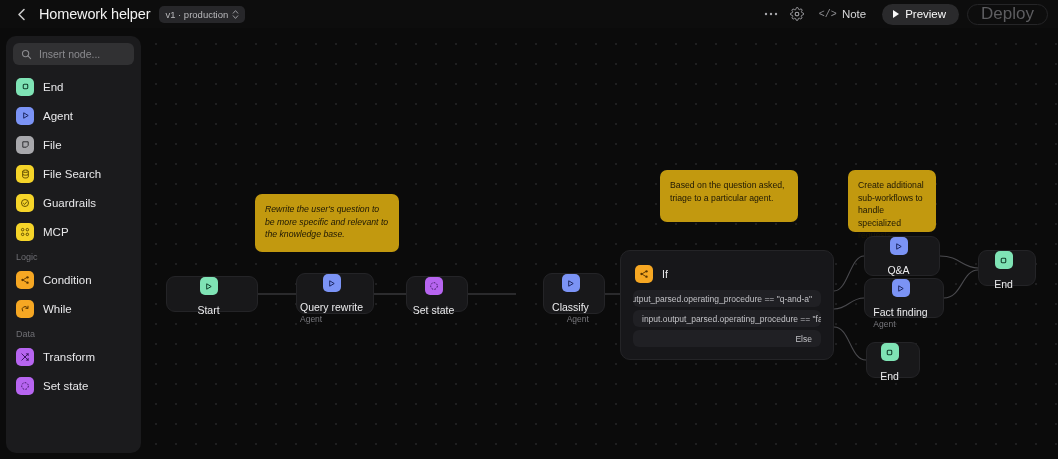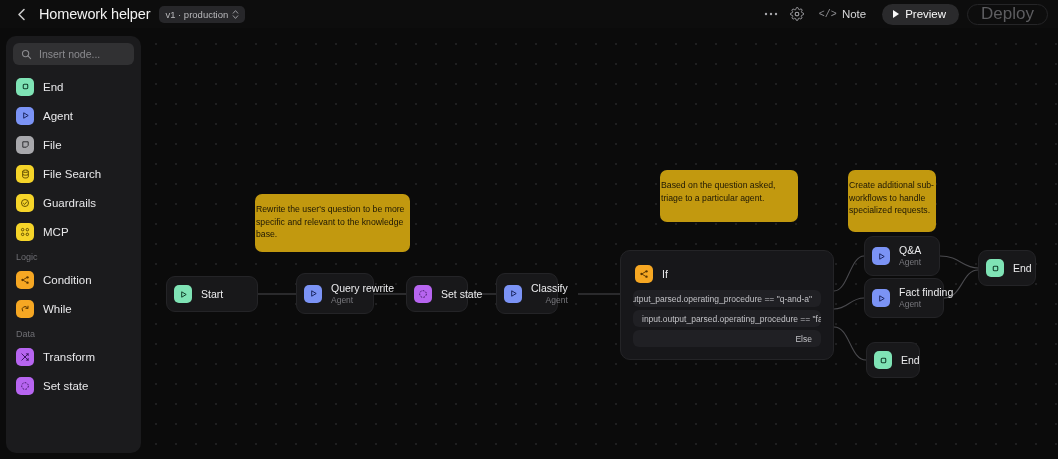--- a/index.html
+++ b/index.html
@@ -94,21 +94,21 @@
   .ic-blue   { background: #7b93f5; }
   .ic-gray   { background: #a8a8ac; }
   .ic-yellow { background: #f5d429; }
   .ic-orange { background: #f6a723; }
   .ic-purple { background: #b765f0; }
 
   
   .node {
     position: absolute; background: #18181a; border: 1px solid #242427;
     border-radius: 9px; display: flex; align-items: center; gap: 9px;
-    padding: 0 14px 0 7px; cursor: pointer; z-index: 10;
+    padding: 0 14px 0 7px; cursor: pointer; z-index: 10; flex-direction: column;
   }
   .node .ntext { display: flex; flex-direction: column; justify-content: center; }
   .node .ntitle { color: #ececee; font-size: 10.5px; line-height: 13px; white-space: nowrap; }
   .node .nsub { color: #78787d; font-size: 8.5px; line-height: 11px; }
 
   
   .ifnode {
     position: absolute; background: #17171a; border: 1px solid #242427;
     border-radius: 10px; padding: 12px; z-index: 10; cursor: pointer;
   }
@@ -119,21 +119,21 @@
     display: flex; align-items: center; padding: 0 9px; margin-bottom: 3px;
     color: #c2c2c6; font-size: 8.5px; white-space: nowrap; overflow: hidden;
   }
   .ifrow.r1 { justify-content: flex-end; }
   .ifrow.r2 { justify-content: flex-start; }
   .ifrow.r3 { justify-content: flex-end; margin-bottom: 0; }
 
   
   .note {
     position: absolute; background: #c2990f; border-radius: 7px;
-    padding: 9px 1px; color: #1d1705; font-size: 8.7px; line-height: 12.5px;
+    padding: 9px 10px; color: #1d1705; font-size: 8.7px; line-height: 12.5px;
     z-index: 9; cursor: pointer;
   }
 </style>
 </head>
 <body>
 
 <div class="app">
 
   <div class="topbar">
     <div class="back-btn">
@@ -189,21 +189,21 @@
         <path d="M468 266 L516 266"></path>
         <path d="M578 266 L620 266"></path>
         <path d="M834 263 C848 263 850 228 864 228"></path>
         <path d="M834 281 C848 281 850 270 864 270"></path>
         <path d="M834 299 C850 299 850 332 866 332"></path>
         <path d="M940 228 C960 228 962 240 978 240"></path>
         <path d="M944 270 C962 270 962 242 978 242"></path>
       </g>
     </svg>
 
-    <div class="note" style="left:255px; top:166px; width:155px; height:58px;">
+    <div class="note" style="left:255px; top:166px; width:144px; height:58px;font-style:italic;">
       <span>Rewrite the user's question to be more specific and relevant to the knowledge base.</span>
     </div>
     <div class="note" style="left:660px; top:142px; width:138px; height:52px;">
       <span>Based on the question asked, triage to a particular agent.</span>
     </div>
     <div class="note" style="left:848px; top:142px; width:88px; height:62px;">
       <span>Create additional sub-workflows to handle specialized requests.</span>
     </div>
 
     <div class="node" style="left:166px; top:248px; width:92px; height:36px;">
@@ -233,21 +233,21 @@
       <span class="nicon ic-purple">
         <svg width="10" height="10" viewBox="0 0 12 12" fill="none">
           <circle cx="6" cy="6" r="4" stroke="#3b1560" stroke-width="1.2" stroke-dasharray="2 1.6"></circle>
         </svg>
       </span>
       <span class="ntext">
         <span class="ntitle">Set state</span>
       </span>
     </div>
 
-    <div class="node" style="left:496px; top:245px; width:62px; height:41px;text-align:right;">
+    <div class="node" style="left:543px; top:245px; width:62px; height:41px;text-align:right;">
       <span class="nicon ic-blue">
         <svg width="9" height="9" viewBox="0 0 10 10" fill="none">
           <path d="M3 2l5 3-5 3V2z" stroke="#1b2560" stroke-width="1.1" stroke-linejoin="round"></path>
         </svg>
       </span>
       <span class="ntext">
         <span class="ntitle">Classify</span>
         <span class="nsub">Agent</span>
       </span>
     </div>

